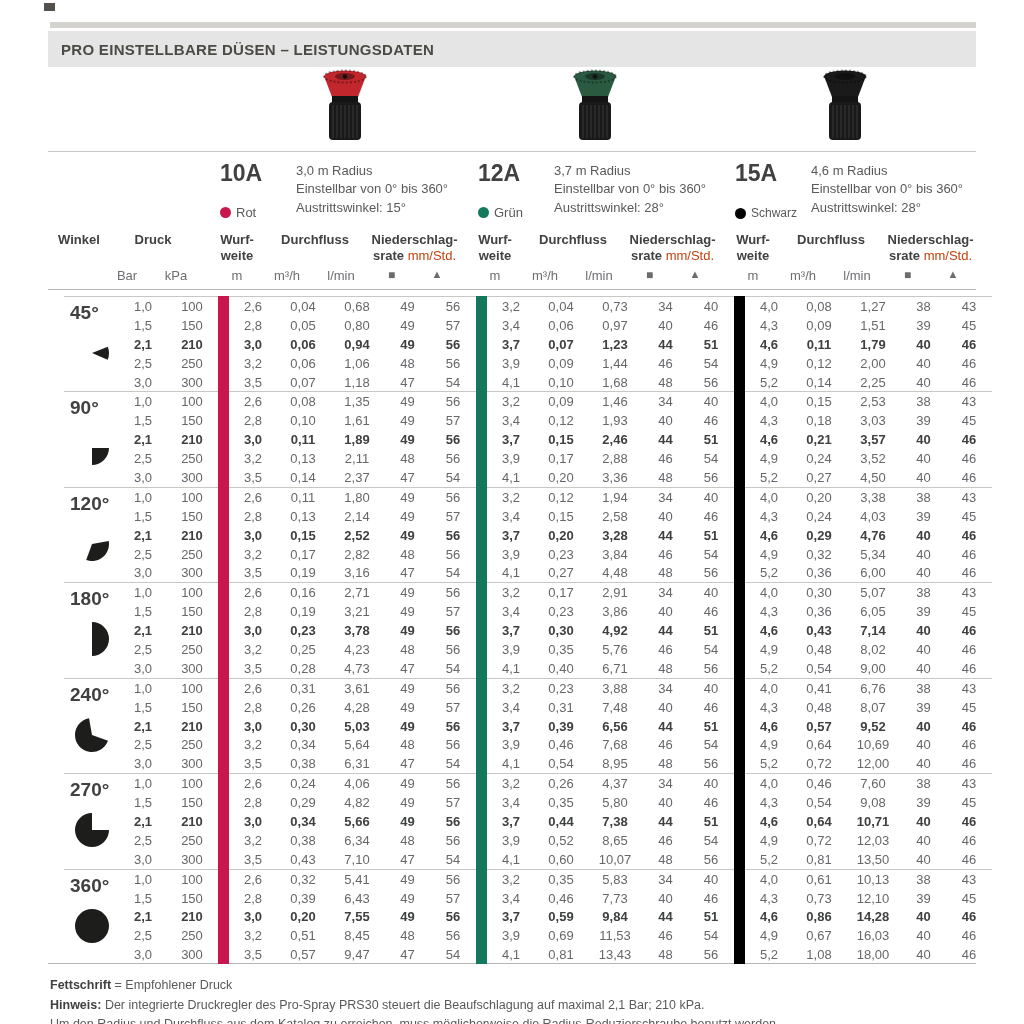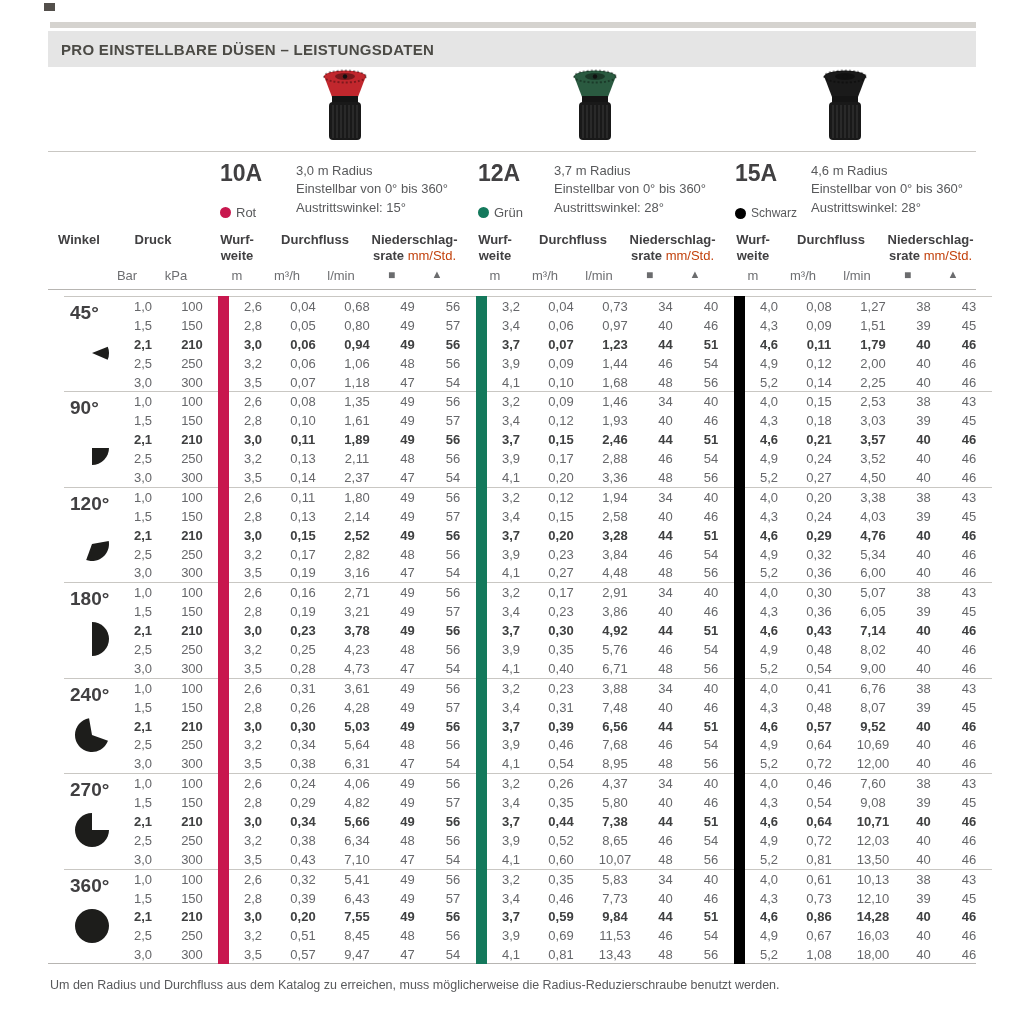--- a/index.html
+++ b/index.html
@@ -1048,16 +1048,18 @@
           <div class="c">18,00</div>
           <div class="c">40</div>
           <div class="c">46</div>
         </div>
       </div>
     </div>
 
   <div class="table-bottom"></div>
 
   <footer class="footer">
+    <div><span class="fb">Fettschrift</span><span> = Empfohlener Druck</span></div>
+    <div><span class="fb">Hinweis:</span><span> Der integrierte Druckregler des Pro-Spray PRS30 steuert die Beaufschlagung auf maximal 2,1 Bar; 210 kPa.</span></div>
     <div>Um den Radius und Durchfluss aus dem Katalog zu erreichen, muss möglicherweise die Radius-Reduzierschraube benutzt werden.</div>
   </footer>
 
 </div>
 
 </body></html>

